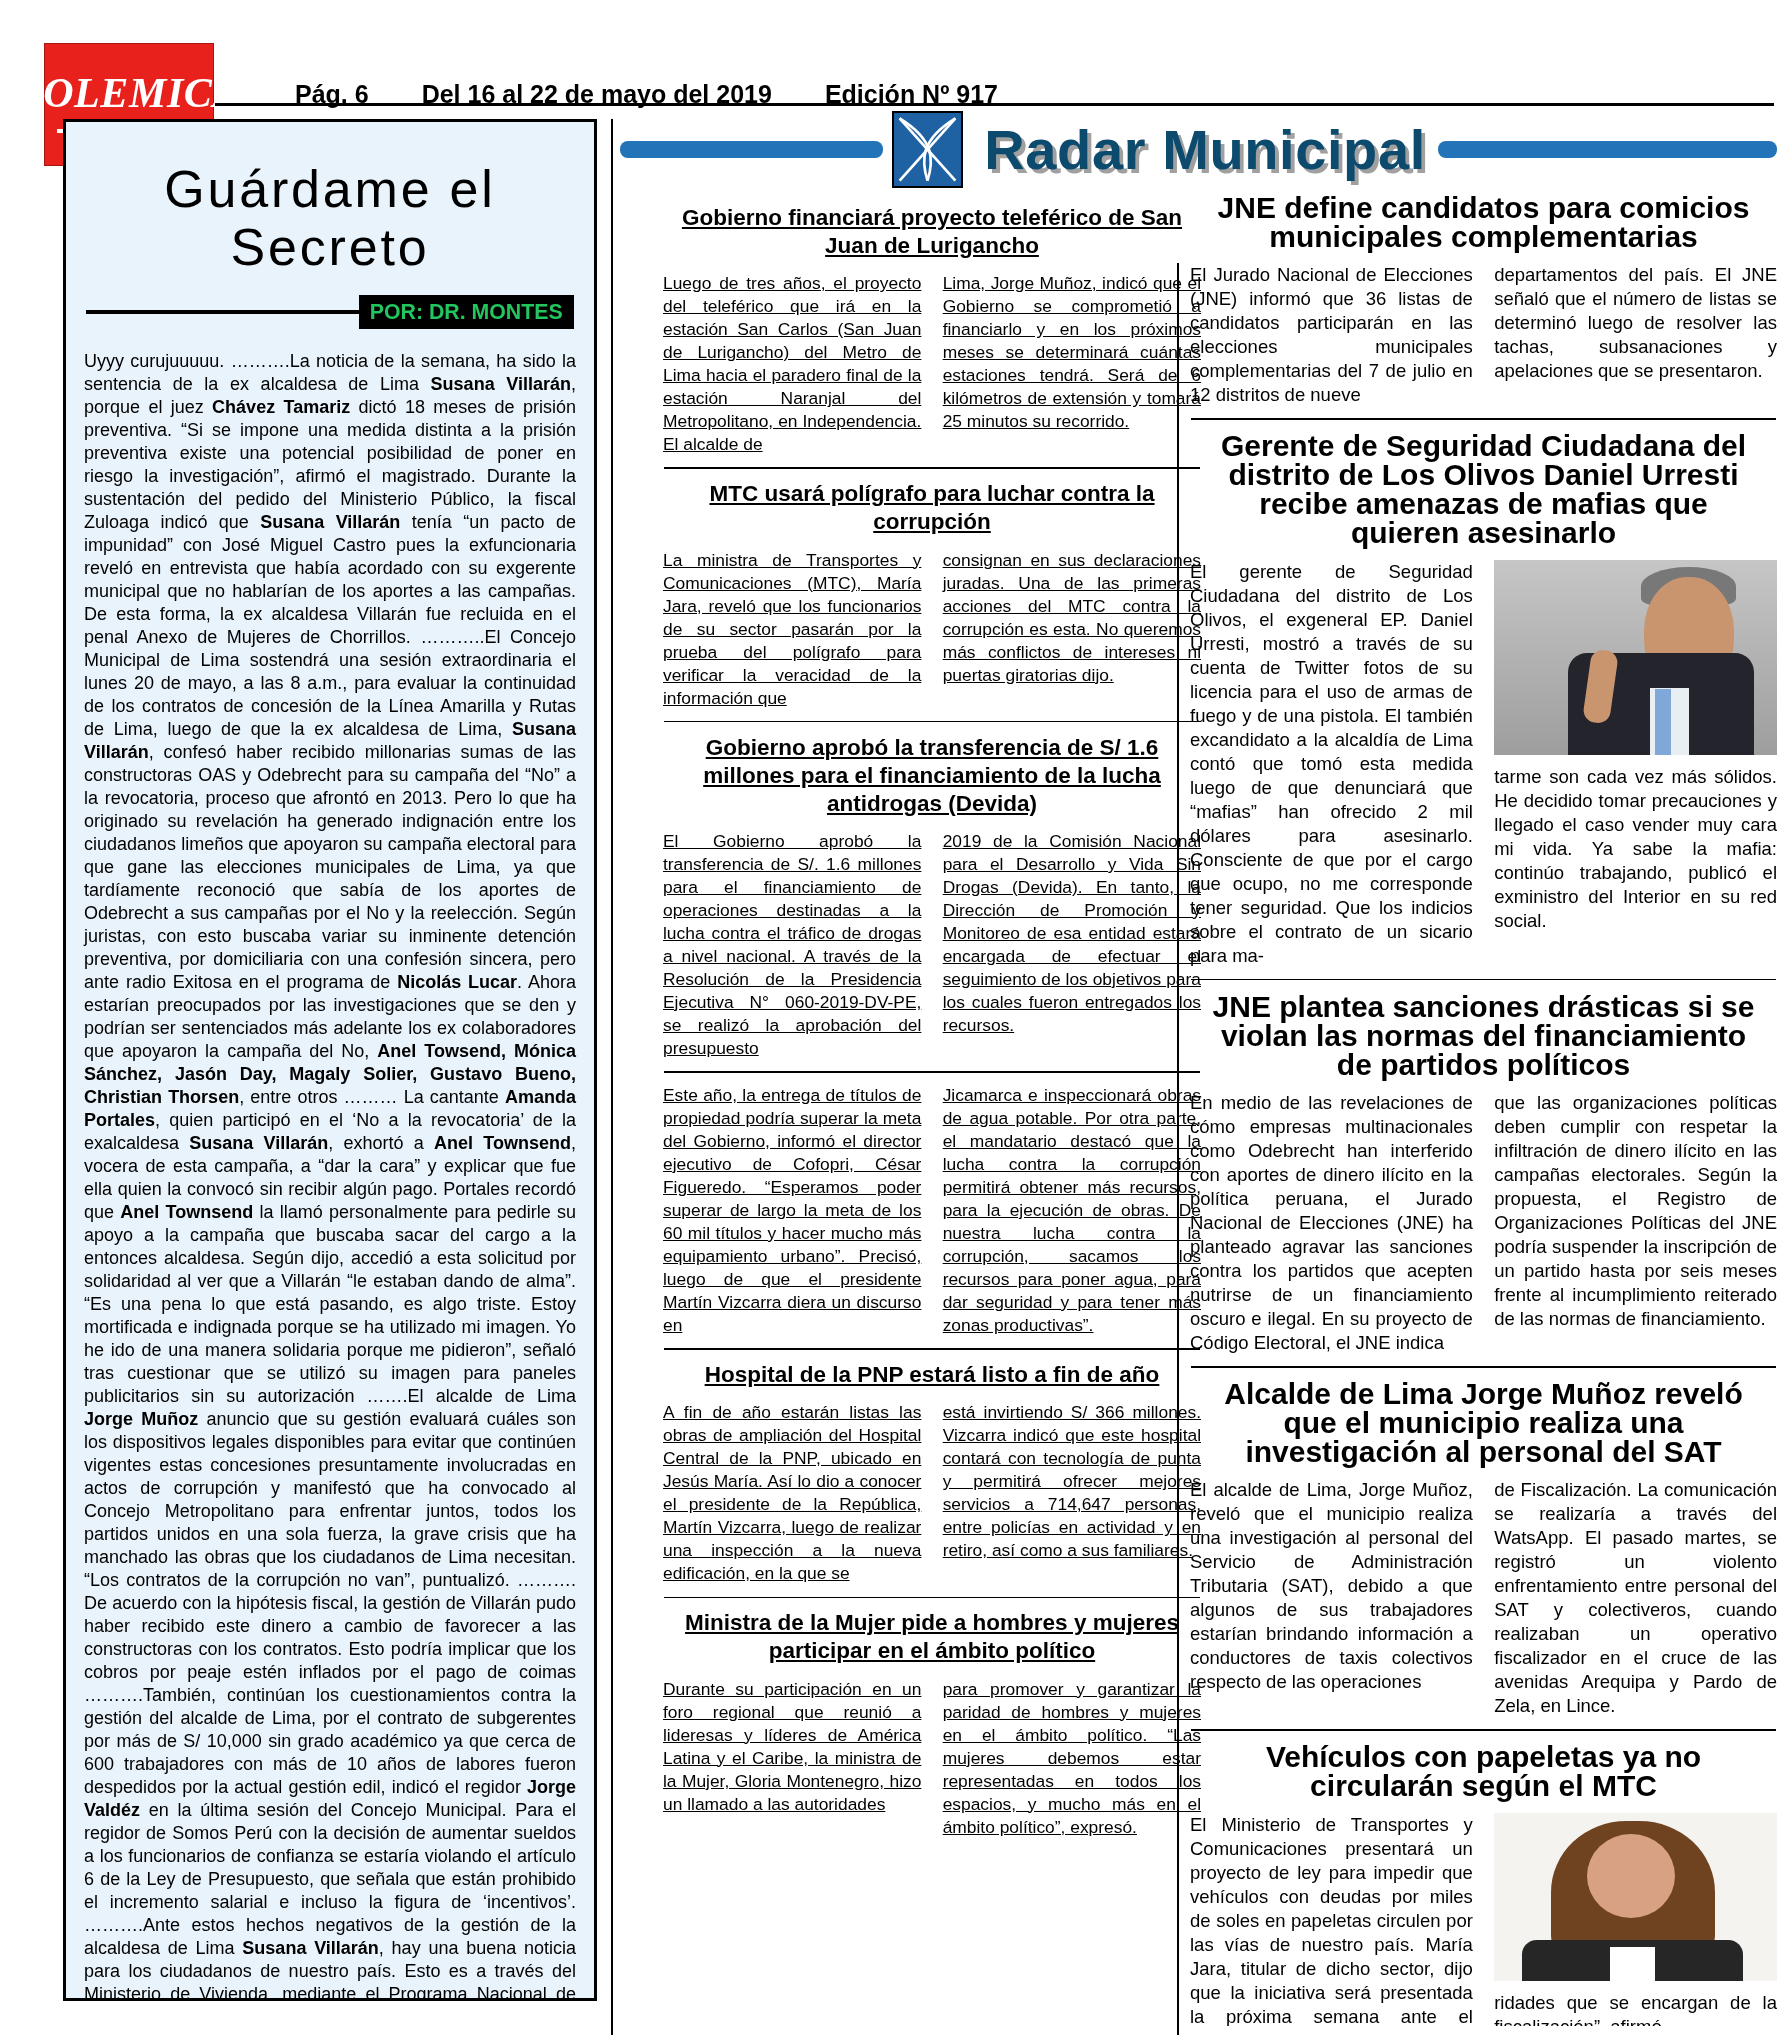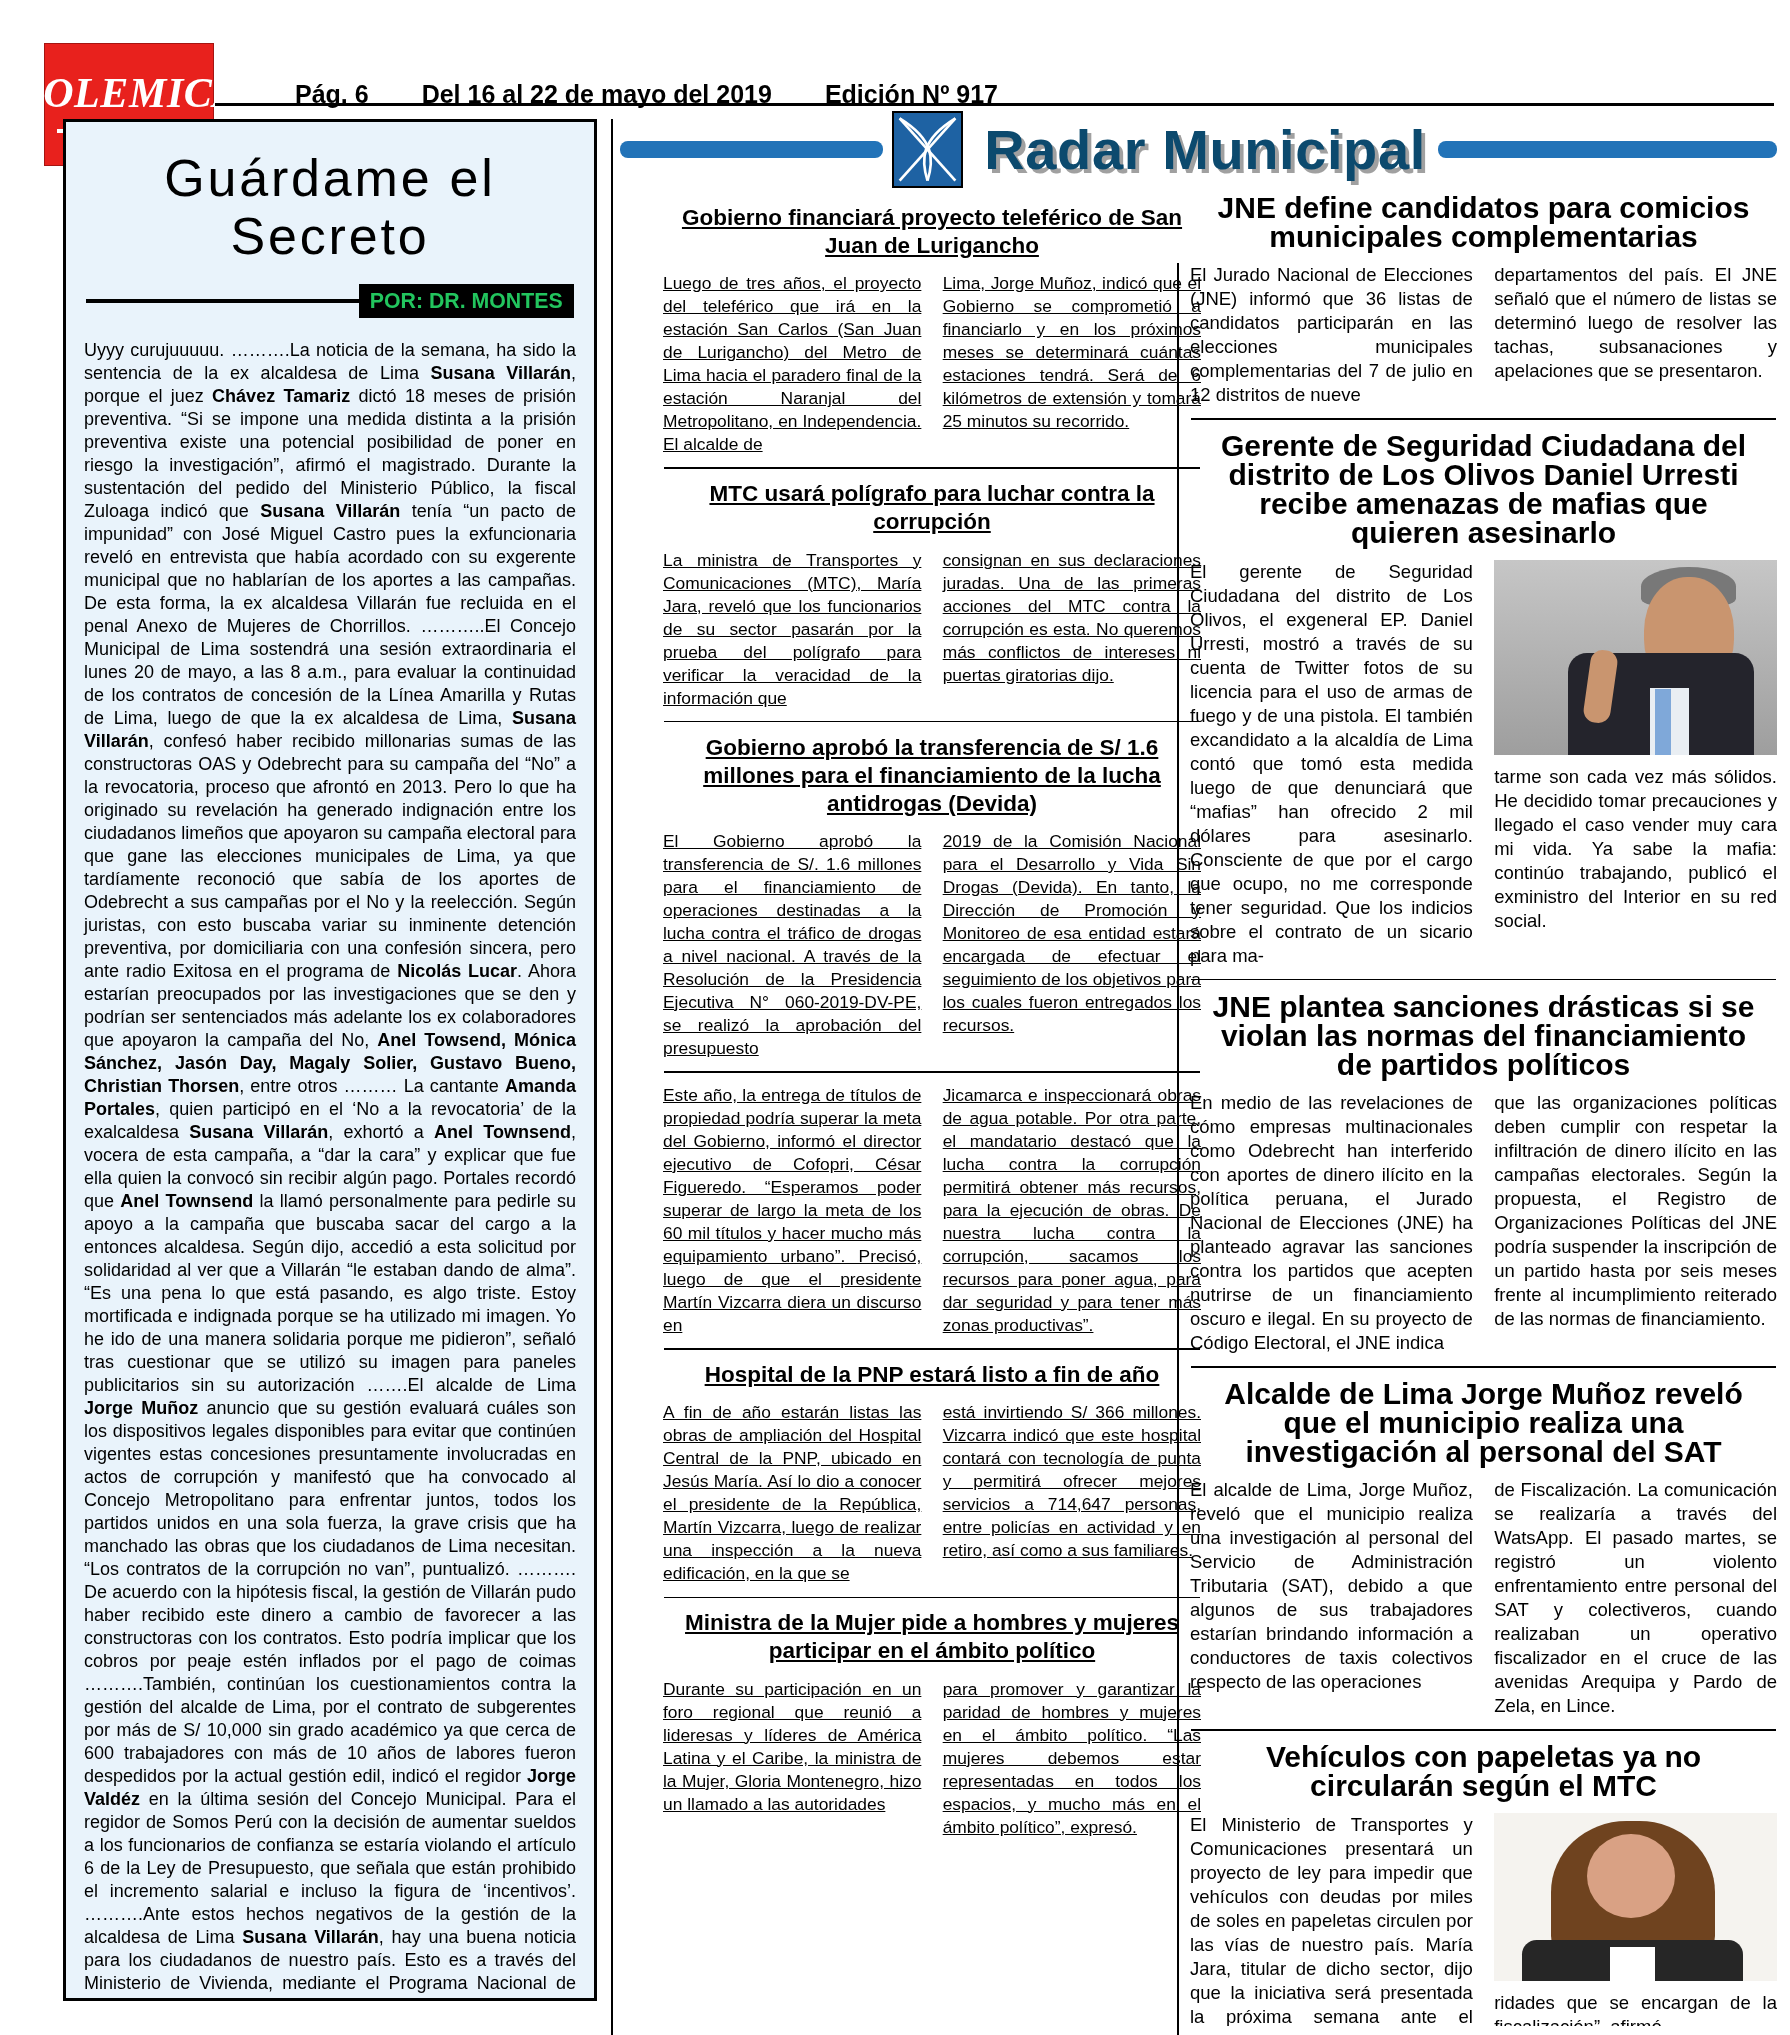--- a/index.html
+++ b/index.html
@@ -26,21 +26,21 @@
   .header-meta {
     position:absolute; left:295px; top:48px; display:flex; gap:53px;
     font-size:25px; font-weight:bold; white-space:nowrap;margin-top:32px;
   }
   .header-rule { position:absolute; left:215px; top:103px; width:1559px; height:3.4px; background:#000; }
 
   
   .left-box {
     position:absolute; left:63px; top:119px; width:534px; height:1882px;
     background:#e9f3fb; border:3.9px solid #000; box-sizing:border-box;
-    padding:17px 18px; overflow:hidden;
+    padding:28px 18px; overflow:hidden;
   }
   .left-title {
     font-weight:normal; font-size:52px; line-height:58px; letter-spacing:2.8px;
     text-align:center; margin:10px 0 19px 0;
   }
   .byline-row { display:flex; align-items:center; margin:0 2.2px 21.3px 2.2px; }
   .byline-line { flex:1; height:3.9px; background:#000; }
   .byline-box { background:#000; color:#22c55e; font-weight:bold; font-size:21.3px; padding:4.5px 11.2px; white-space:nowrap; }
   .left-text { font-size:18px; line-height:23px; text-align:justify; }
   .left-text b { font-weight:bold; }

